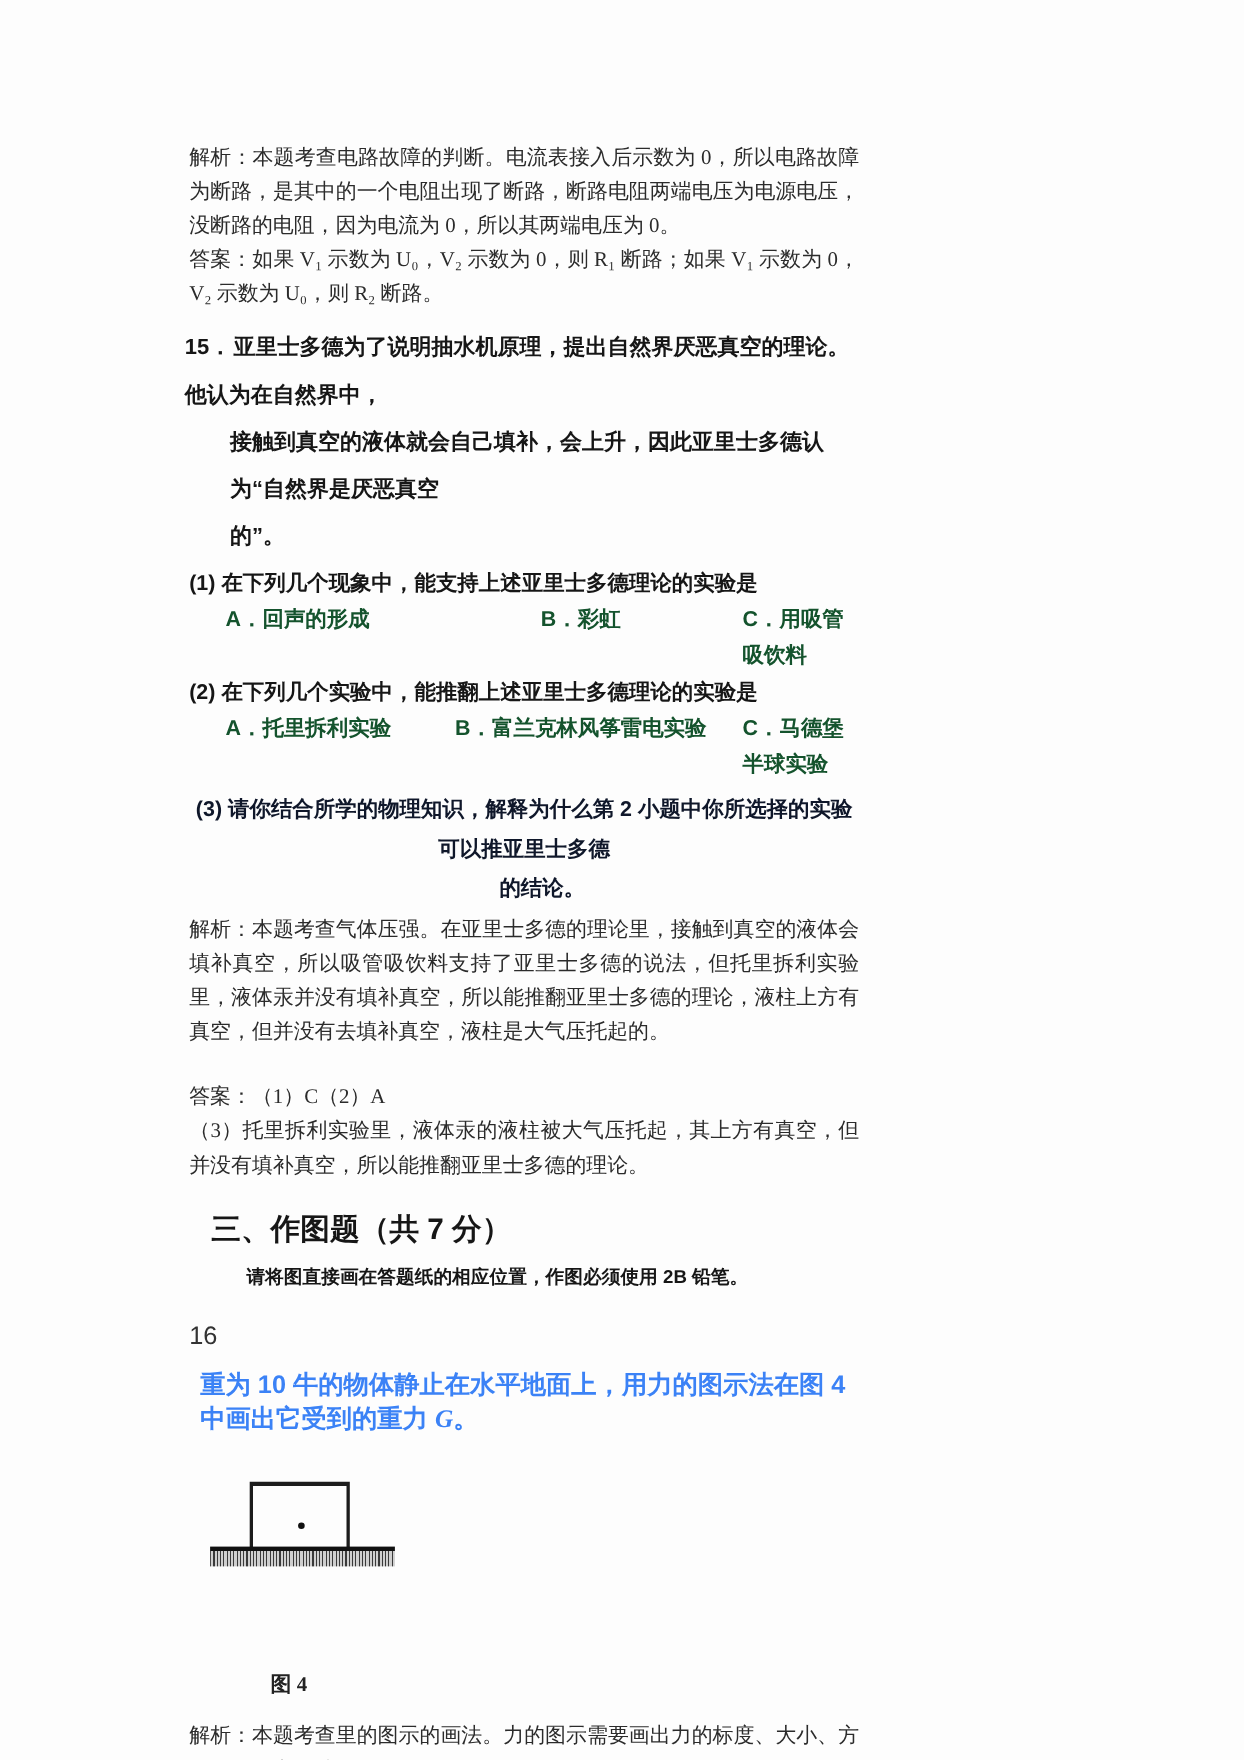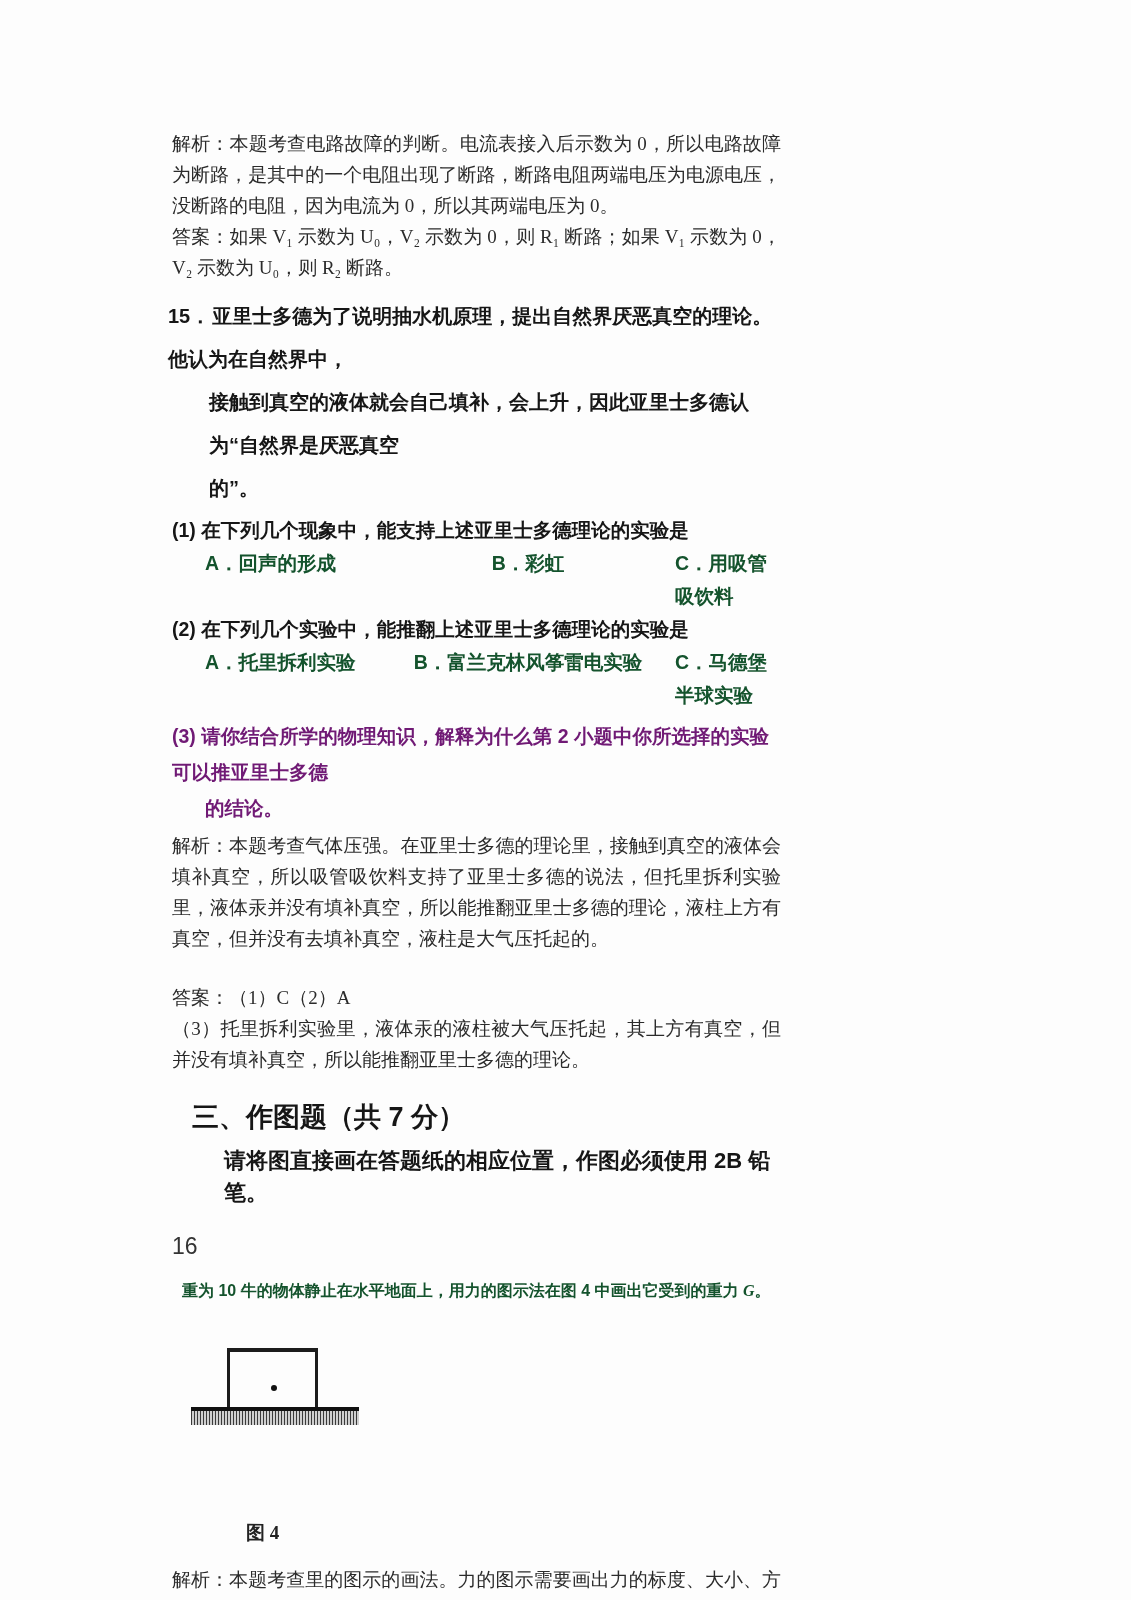--- a/index.html
+++ b/index.html
@@ -25,47 +25,47 @@
               font-family:"Liberation Sans","DejaVu Sans",sans-serif; }
   .sub1 { margin-top:4px; }
   .opt-row { display:flex; padding-left:33px; font-weight:bold; color:#14532d;
              font-size:19.5px; line-height:33px;
              font-family:"Liberation Sans","DejaVu Sans",sans-serif; }
   .opt-a { width:176px; flex:0 0 auto; }
   .opt-b { width:294px; flex:0 0 auto;text-align:center; }
   .opt-c { flex:1; }
 
   .sub3 { margin-top:6px; }
-  .sub3 .line { font-weight:bold; color:#701a75; font-size:19.5px; line-height:36px;
-                font-family:"Liberation Sans","DejaVu Sans",sans-serif; }
+  .sub3 .line { font-weight:bold; color:#0f172a; font-size:19.5px; line-height:36px;
+                font-family:"Liberation Sans","DejaVu Sans",sans-serif;text-align:center; }
   .sub3 .line.cont { padding-left:33px; }
 
   .jiexi15 { margin-top:4px; }
   .answer15 { margin-top:28px; }
 
   .section-title {
     margin-top:24px; margin-left:20px;
     font-family:"Liberation Sans","DejaVu Sans",sans-serif;
     font-weight:bold; color:#161616; font-size:27px; line-height:36px;
   }
   .section-instruction {
     margin-top:10px; margin-left:52px;
     font-family:"Liberation Sans","DejaVu Sans",sans-serif;
-    font-weight:bold; color:#161616; font-size:22px; line-height:32px;
+    font-weight:bold; color:#161616; font-size:17px; line-height:32px;
   }
 
   .q16-number {
     margin-top:22px; margin-left:0;
     font-family:"Liberation Sans","DejaVu Sans",sans-serif;
     font-size:23px; line-height:30px; color:#333;
   }
   .q16-stem {
     margin-top:14px; margin-left:10px;
     font-family:"Liberation Sans","DejaVu Sans",sans-serif;
-    font-weight:bold; color:#14532d; font-size:16px; line-height:31px;
+    font-weight:bold; color:#3b82f6; font-size:23px; line-height:31px;
   }
   .q16-stem .sym { font-family:"Liberation Serif","DejaVu Serif",serif; font-style:italic; }
 
   
   .figure { position:relative; margin-top:42px; margin-left:19px; width:168px; height:77px; }
   .obj-block {
     position:absolute; left:36px; top:0; width:85px; height:57px;
     border:3px solid #1c1c1c; border-top-width:4px; background:#fdfdfd;
   }
   .obj-dot {

